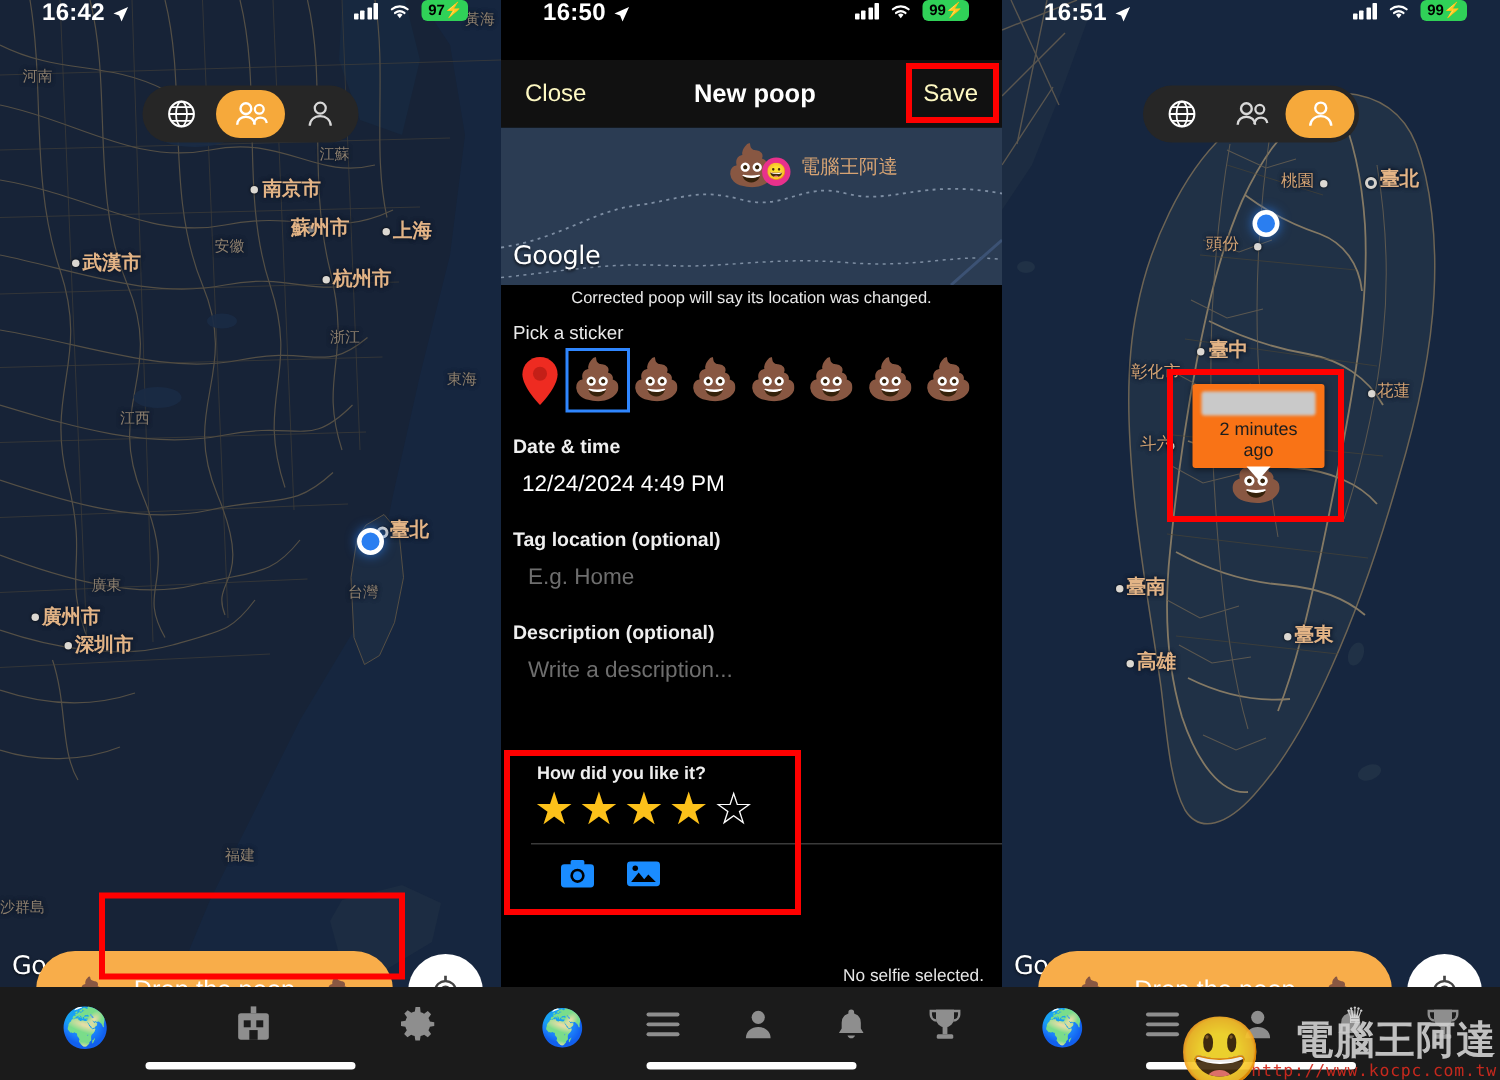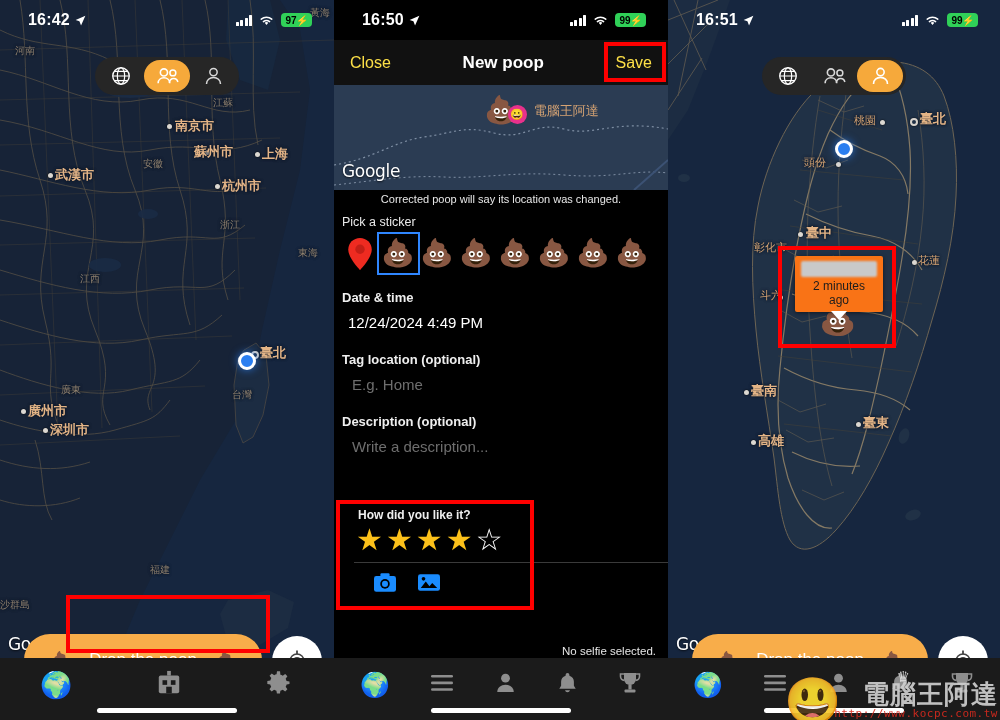--- a/index.html
+++ b/index.html
@@ -37,21 +37,21 @@
   }
   .googlelogo {
     position:absolute; left:8px; color:#fff; font-size:17px;
     font-family:"DejaVu Sans", sans-serif; font-weight:500;
     letter-spacing:-0.3px; text-shadow:0 1px 2px rgba(0,0,0,.7);
   }
 
   
   .statusbar {
     position:absolute; top:0; left:0; right:0; height:40px;
-    display:flex; align-items:center; justify-content:space-between;
+    display:flex; align-items:flex-start; justify-content:space-between;
     padding:0 22px 0 28px; z-index:40;
   }
   .statusbar .time {
     color:#fff; font-size:16px; font-weight:bold; letter-spacing:.2px;
     display:flex; align-items:center; gap:4px;
   }
   .statusbar .right { display:flex; align-items:center; gap:6px; }
   .sig { display:flex; align-items:flex-end; gap:1.5px; height:11px; }
   .sig i { width:3px; background:#fff; border-radius:.5px; display:block; }
   .sig i:nth-child(1){height:4px;background:#fff;}
@@ -100,21 +100,21 @@
     position:absolute; bottom:7px; left:50%; transform:translateX(-50%);
     width:140px; height:5px; border-radius:3px; background:#fff; z-index:40;
   }
 
   
   .navbar {
     position:absolute; top:40px; left:0; right:0; height:45px;
     background:#111; display:flex; align-items:center;
     justify-content:space-between; padding:0 16px; z-index:30;
   }
-  .navbar .link { color:#fde047; font-size:16px; }
+  .navbar .link { color:#fef9c3; font-size:16px; }
   .navbar .title { color:#fff; font-size:17px; font-weight:bold; }
   .mid-map { position:absolute; top:85px; left:0; right:0; height:105px; background:#2b3c53; }
   .hint {
     position:absolute; top:190px; left:0; right:0; height:18px;
     background:#000; color:#e8e8e8; font-size:11px;
     display:flex; align-items:center; justify-content:center; z-index:25;
   }
   .form { position:absolute; top:208px; left:0; right:0; bottom:62px; background:#000; }
   .sect-label { color:#eaeaea; font-size:12.5px; padding:7px 0 3px 8px; }
   .stickerrow { display:flex; align-items:center; gap:0; padding:2px 4px 6px 6px; }

